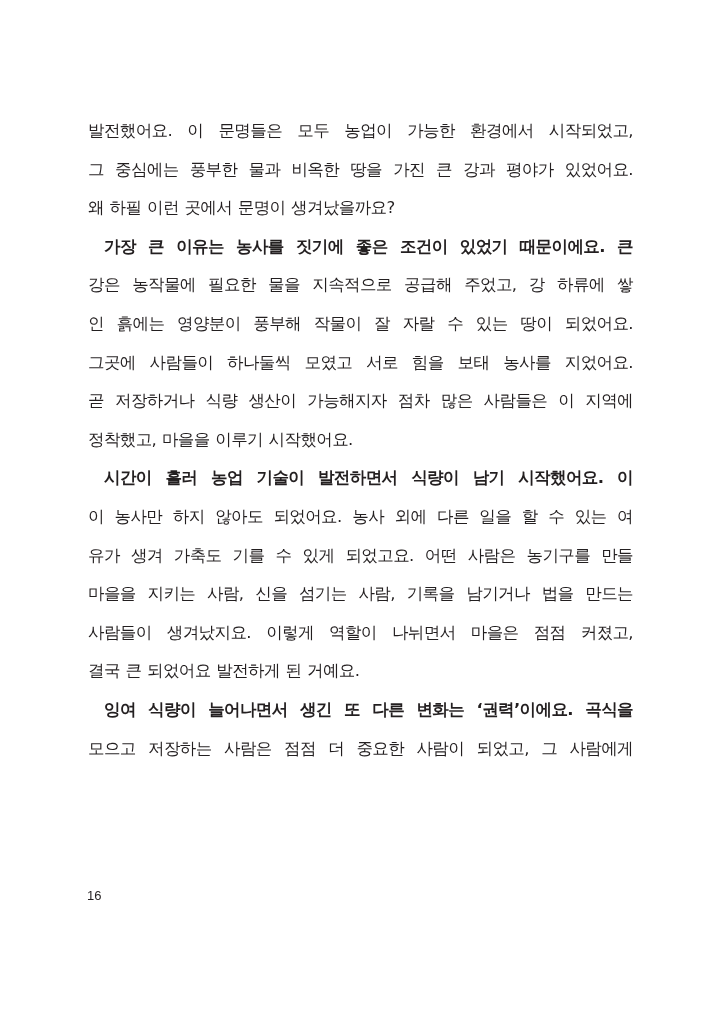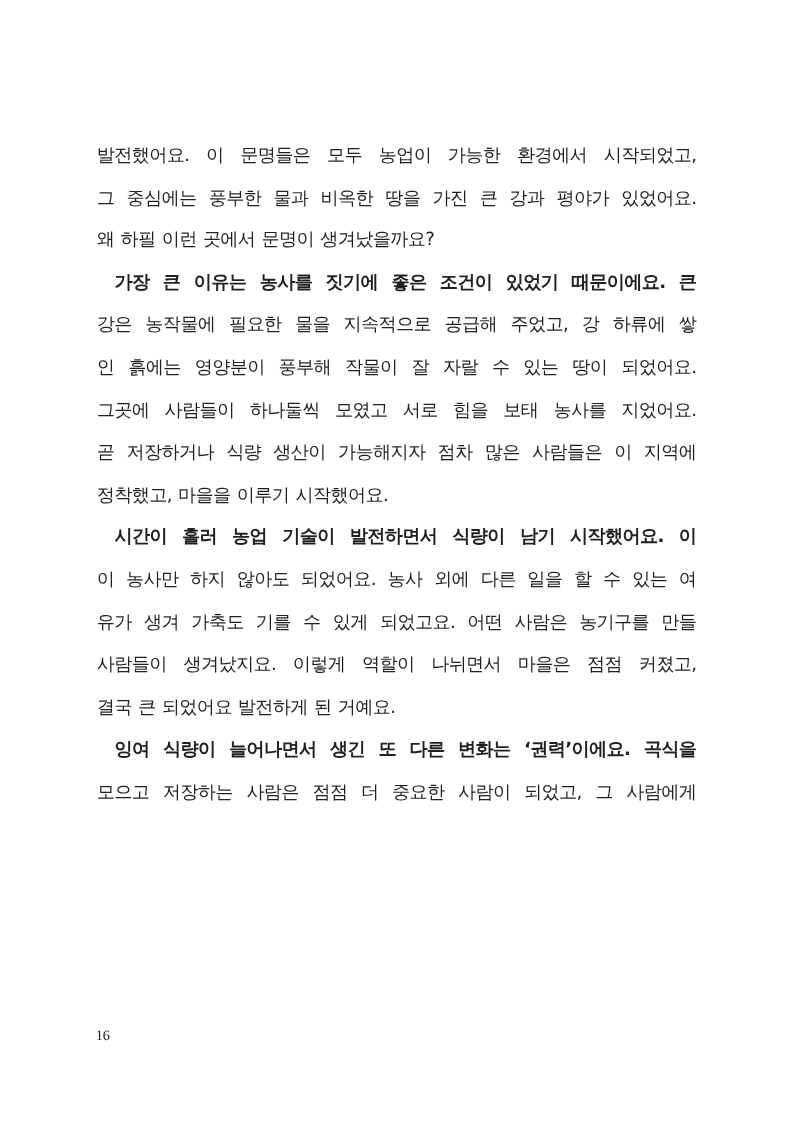--- a/index.html
+++ b/index.html
@@ -18,21 +18,21 @@
     .page {
       position: absolute;
       left: 0; top: 0;
       width: 721px;
       height: 1024px;
       background: #ffffff;
     }
     .body-text {
       position: absolute;
       left: 88px;
-      top: 122px;
+      top: 112px;
       width: 545px;
     }
     .line {
       display: block;
       height: 38.6px;
       line-height: 38.6px;
       font-size: 16.5px;
       letter-spacing: -0.6px;
       white-space: nowrap;
       text-align: justify;
@@ -42,24 +42,24 @@
     .line.last {
       text-align-last: left;
     }
     .line.indent {
       padding-left: 16px;
       font-weight: bold;
     }
     .page-number {
       position: absolute;
       left: 87px;
-      top: 933px;
+      top: 888px;
       font-size: 13px;
       color: #231f20;
-      font-family: Liberation Serif, serif;
+      font-family: Liberation Sans, sans-serif;
     }
   </style>
 </head>
 <body>
 
 <div class="page">
   <div class="body-text">
 
     <div>
       <span class="line">발전했어요. 이 문명들은 모두 농업이 가능한 환경에서 시작되었고,</span>
@@ -73,20 +73,21 @@
       <span class="line">인 흙에는 영양분이 풍부해 작물이 잘 자랄 수 있는 땅이 되었어요.</span>
       <span class="line">그곳에 사람들이 하나둘씩 모였고 서로 힘을 보태 농사를 지었어요.</span>
       <span class="line">곧 저장하거나 식량 생산이 가능해지자 점차 많은 사람들은 이 지역에</span>
       <span class="line last">정착했고, 마을을 이루기 시작했어요.</span>
     </div>
 
     <div>
       <span class="line indent">시간이 흘러 농업 기술이 발전하면서 식량이 남기 시작했어요. 이</span>
       <span class="line">이 농사만 하지 않아도 되었어요. 농사 외에 다른 일을 할 수 있는 여</span>
       <span class="line">유가 생겨 가축도 기를 수 있게 되었고요. 어떤 사람은 농기구를 만들</span>
+      <span class="line">마을을 지키는 사람, 신을 섬기는 사람, 기록을 남기거나 법을 만드는</span>
       <span class="line">사람들이 생겨났지요. 이렇게 역할이 나뉘면서 마을은 점점 커졌고,</span>
       <span class="line last">결국 큰 되었어요 발전하게 된 거예요.</span>
     </div>
 
     <div>
       <span class="line indent">잉여 식량이 늘어나면서 생긴 또 다른 변화는 ‘권력’이에요. 곡식을</span>
       <span class="line">모으고 저장하는 사람은 점점 더 중요한 사람이 되었고, 그 사람에게</span>
     </div>
   </div>
 

